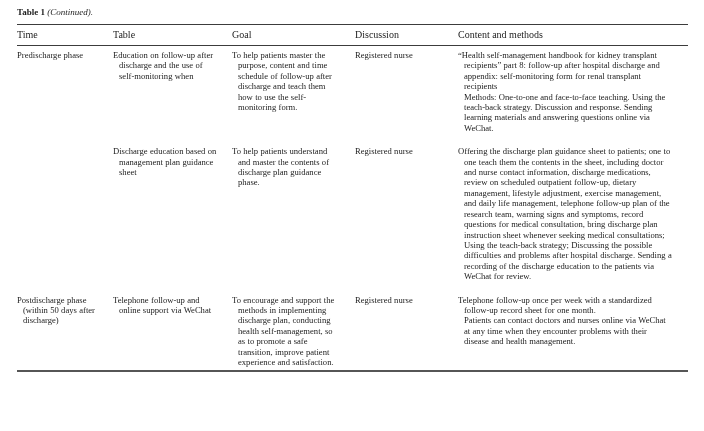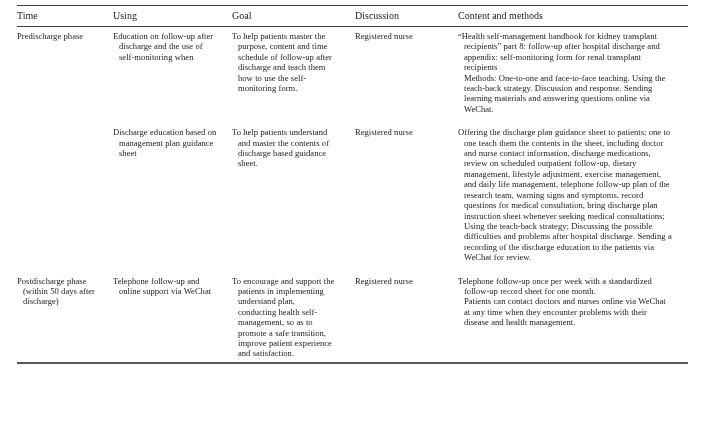--- a/index.html
+++ b/index.html
@@ -58,33 +58,37 @@
     padding-left: 6px;
     text-indent: -6px;
     word-spacing: 0.2px;
   }
 </style>
 </head>
 <body>
 
 <div class="page">
 
+  <div class="caption">
+    <span class="cap-label">Table 1</span>
+    <span class="cap-cont">(Continued).</span>
+  </div>
 
   <table class="paper-table">
     <colgroup>
       <col class="c-time">
       <col class="c-theme">
       <col class="c-goal">
       <col class="c-implementer">
       <col class="c-content">
     </colgroup>
     <thead>
       <tr>
         <th>Time</th>
-        <th>Using</th>
+        <th>Table</th>
         <th>Goal</th>
         <th>Discussion</th>
         <th>Content and methods</th>
       </tr>
     </thead>
     <tbody>
         <tr>
           <td class="col-time">
             <div class="hang">Predischarge phase</div>
           </td>
@@ -102,38 +106,38 @@
           </td>
         </tr>
         <tr>
           <td class="col-time">
             <div class="hang"></div>
           </td>
           <td class="col-theme">
             <div class="hang">Discharge education based on management plan guidance sheet</div>
           </td>
           <td class="col-goal">
-            <div class="hang">To help patients understand and master the contents of discharge based guidance sheet.</div>
+            <div class="hang">To help patients understand and master the contents of discharge plan guidance phase.</div>
           </td>
           <td class="col-implementer">
             <div class="hang">Registered nurse</div>
           </td>
           <td class="col-content">
             <div class="hang">Offering the discharge plan guidance sheet to patients; one to one teach them the contents in the sheet, including doctor and nurse contact information, discharge medications, review on scheduled outpatient follow-up, dietary management, lifestyle adjustment, exercise management, and daily life management, telephone follow-up plan of the research team, warning signs and symptoms, record questions for medical consultation, bring discharge plan instruction sheet whenever seeking medical consultations; Using the teach-back strategy; Discussing the possible difficulties and problems after hospital discharge. Sending a recording of the discharge education to the patients via WeChat for review.</div>
           </td>
         </tr>
         <tr>
           <td class="col-time">
             <div class="hang">Postdischarge phase (within 50 days after discharge)</div>
           </td>
           <td class="col-theme">
             <div class="hang">Telephone follow-up and online support via WeChat</div>
           </td>
           <td class="col-goal">
-            <div class="hang">To encourage and support the patients in implementing understand plan, conducting health self-management, so as to promote a safe transition, improve patient experience and satisfaction.</div>
+            <div class="hang">To encourage and support the methods in implementing discharge plan, conducting health self-management, so as to promote a safe transition, improve patient experience and satisfaction.</div>
           </td>
           <td class="col-implementer">
             <div class="hang">Registered nurse</div>
           </td>
           <td class="col-content">
             <div class="hang">Telephone follow-up once per week with a standardized follow-up record sheet for one month.<br>Patients can contact doctors and nurses online via WeChat at any time when they encounter problems with their disease and health management.</div>
           </td>
         </tr>
       </tbody>
   </table>

